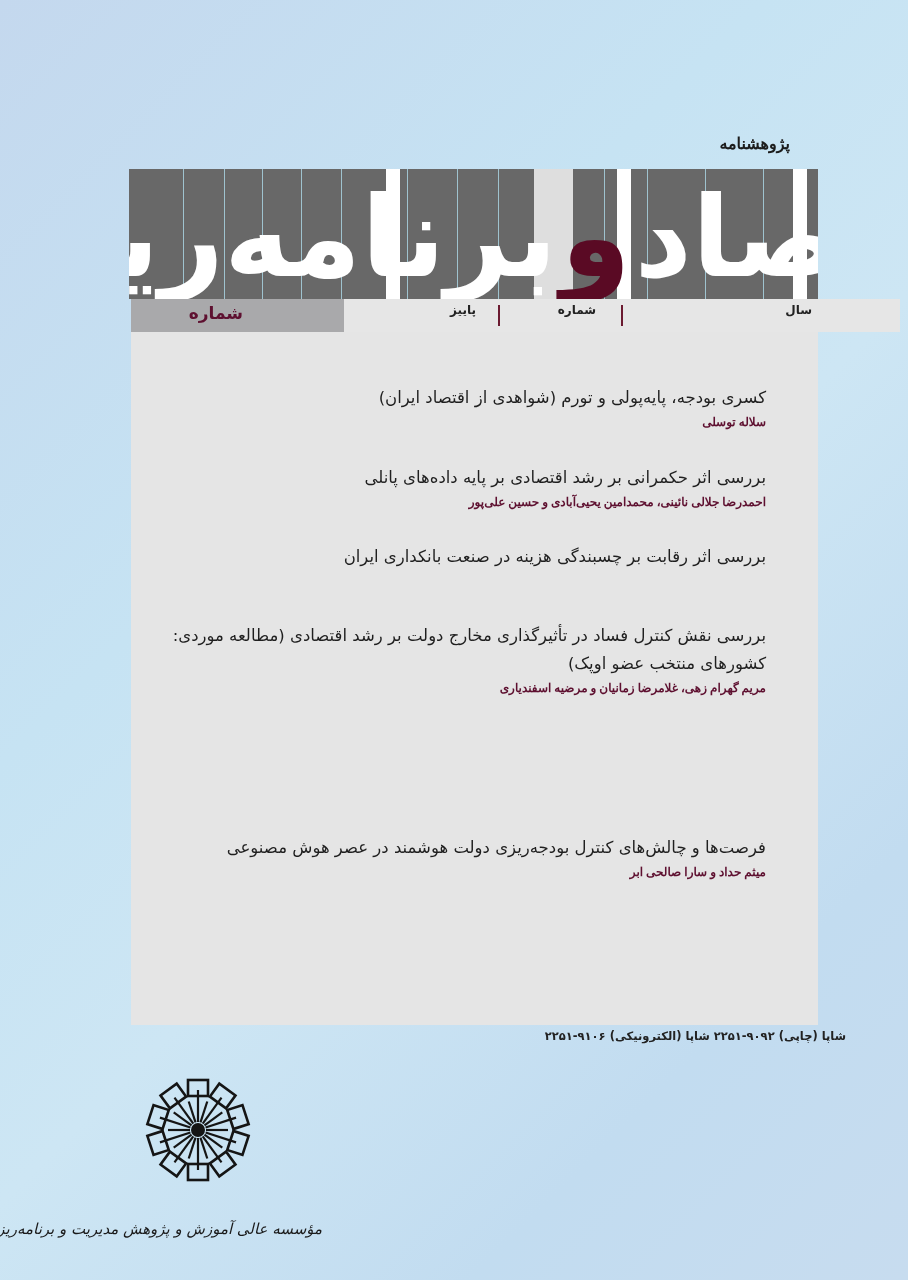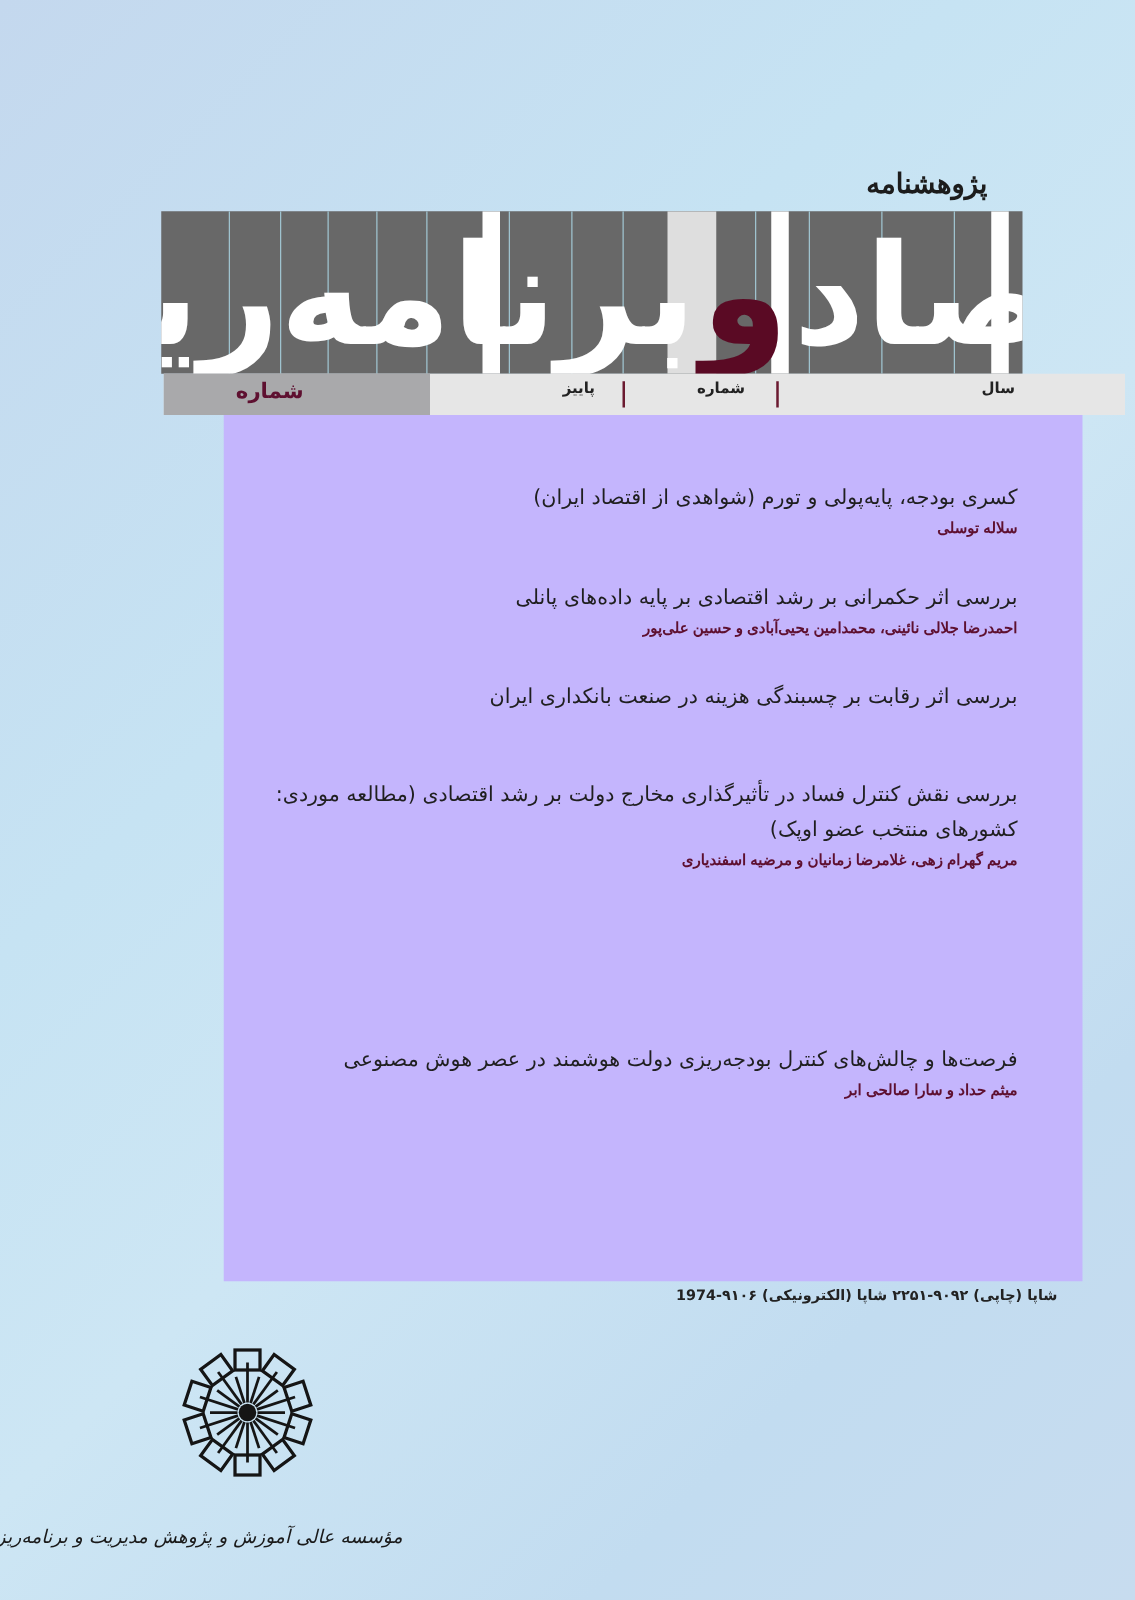--- a/index.html
+++ b/index.html
@@ -6,21 +6,21 @@
     body {
       width: 908px; height: 1280px; position: relative; overflow: hidden;
       background: linear-gradient(135deg, #c4d8ee 0%, #c6e3f3 35%, #cde6f4 55%, #c2dcf0 80%, #c7dcef 100%);
       font-family: "DejaVu Sans", sans-serif;
     }
     .abs { position: absolute; }
 
     .journal-label {
       right: 118px; top: 134px;
       font-family: Liberation Serif, serif; font-weight: bold;
-      font-size: 22px; color: #1c1c1c; direction: rtl; margin-left: 41px;
+      font-size: 16px; color: #1c1c1c; direction: rtl; margin-left: 41px;
     }
 
     
     .banner {
       left: 129px; top: 169px; width: 689px; height: 130px;
       background: #686868; overflow: hidden;
     }
     .banner .vline {
       position: absolute; top: 0; bottom: 0; width: 1px; background: #9fc3cf;
     }
@@ -52,31 +52,31 @@
       position: absolute; top: 4px; font-size: 12px; font-weight: bold; color: #222;
       direction: rtl; white-space: nowrap;
     }
     .strip-sep {
       position: absolute; top: 6px; width: 2px; height: 21px; background: #6b1a30;
     }
     .strip-item.maroon { color: #5e1030; font-size: 17px; }
 
     
     .content-panel {
-      left: 131px; top: 332px; width: 687px; height: 693px; background: #c4b5fd; margin-left: 48px;
+      left: 131px; top: 332px; width: 687px; height: 693px; background: #e5e5e5;
     }
     .article {
       position: absolute; right: 52px; direction: rtl; text-align: right;
     }
     .article-title {
       font-family: "DejaVu Sans", sans-serif; font-size: 16.5px; color: #1f1f1f;
       line-height: 28px; white-space: nowrap;
     }
     .article-authors {
-      font-family: Liberation Sans, sans-serif; font-weight: bold; font-size: 12px;
+      font-family: Liberation Serif, serif; font-weight: bold; font-size: 12px;
       color: #5e1030; line-height: 20px; margin-top: 0px; white-space: nowrap;
     }
 
     .issn {
       right: 62px; top: 1029px; font-size: 11.5px; font-weight: bold; color: #222;
       direction: rtl; white-space: nowrap;
     }
 
     .logo { left: 138px; top: 1078px; width: 120px; height: 105px; }
     .institute-name {
@@ -147,21 +147,21 @@
     <div class="article-authors">مریم گهرام زهی، غلامرضا زمانیان و مرضیه اسفندیاری</div>
   </div>
 
 
   <div class="article" style="top:502px">
     <div class="article-title">فرصت‌ها و چالش‌های کنترل بودجه‌ریزی دولت هوشمند در عصر هوش مصنوعی</div>
     <div class="article-authors">میثم حداد و سارا صالحی ابر</div>
   </div>
 </div>
 
-<div class="abs issn">شاپا (چاپی) ۹۰۹۲-۲۲۵۱  شاپا (الکترونیکی) ۹۱۰۶-1974</div>
+<div class="abs issn">شاپا (چاپی) ۹۰۹۲-۲۲۵۱  شاپا (الکترونیکی) ۹۱۰۶-۲۲۵۱</div>
 
 <svg class="abs logo" viewBox="0 0 120 105">
   <g transform="translate(60,52)" fill="none" stroke="#151515" stroke-width="2.6">
     <g>
       <rect x="-10" y="-50" width="20" height="16" transform="rotate(0)"></rect>
       <rect x="-10" y="-50" width="20" height="16" transform="rotate(36)"></rect>
       <rect x="-10" y="-50" width="20" height="16" transform="rotate(72)"></rect>
       <rect x="-10" y="-50" width="20" height="16" transform="rotate(108)"></rect>
       <rect x="-10" y="-50" width="20" height="16" transform="rotate(144)"></rect>
       <rect x="-10" y="-50" width="20" height="16" transform="rotate(180)"></rect>

